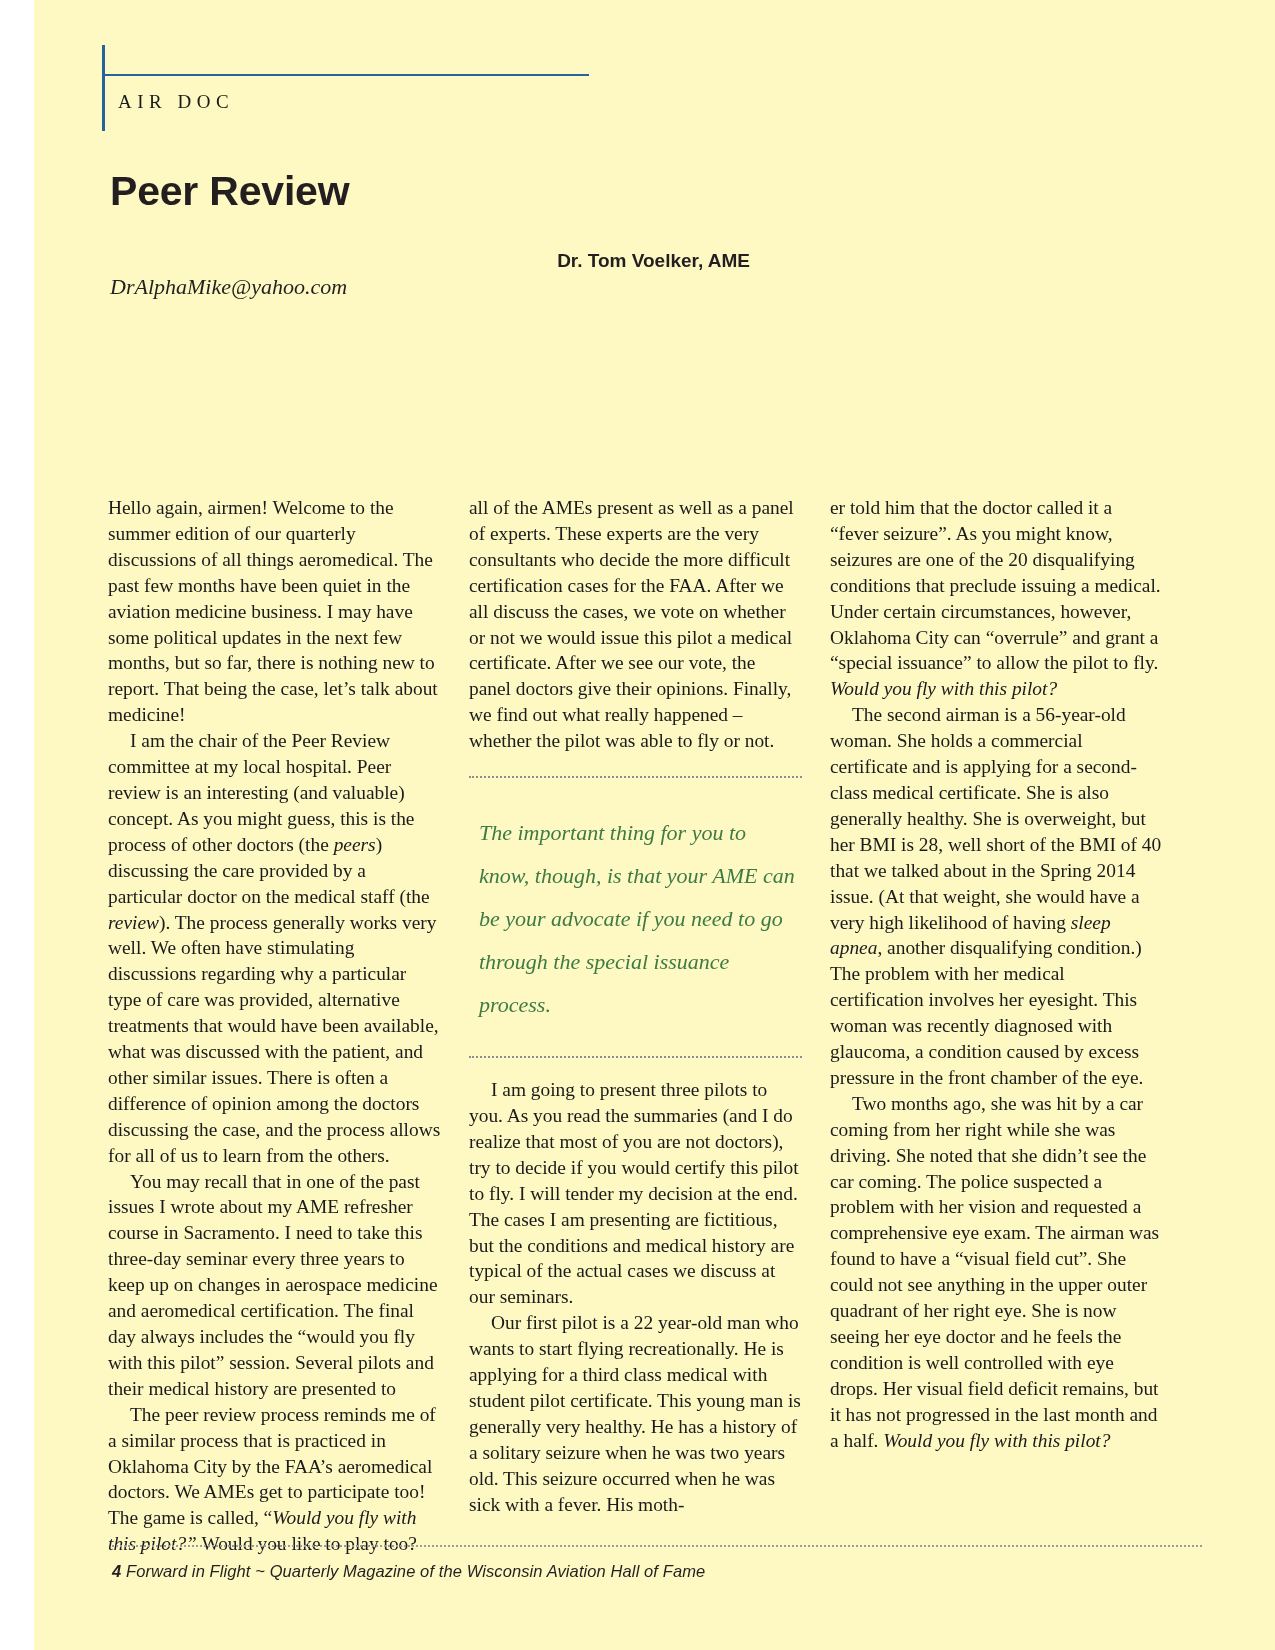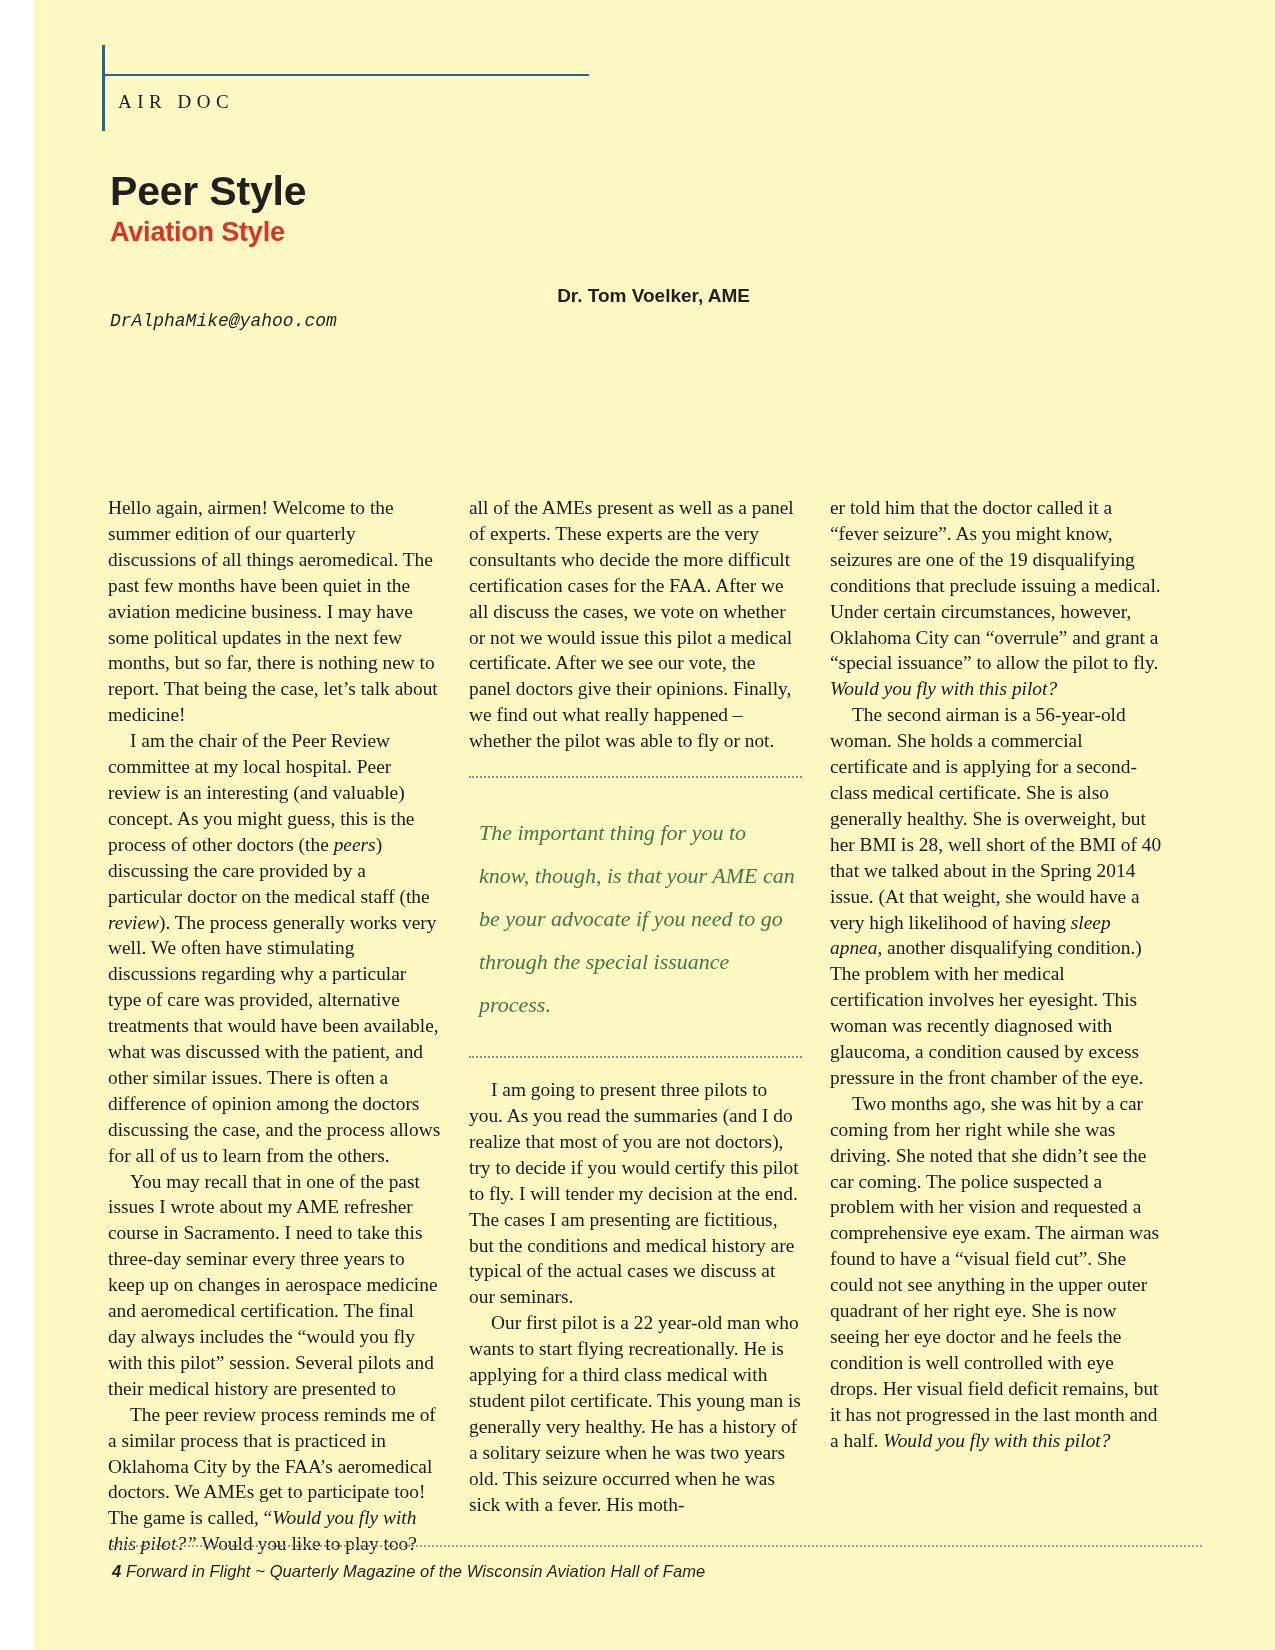--- a/index.html
+++ b/index.html
@@ -78,23 +78,23 @@
   .byline {
     font-family: "Liberation Sans", sans-serif;
     font-weight: bold;
     font-size: 19px;
     line-height: 24px;
     color: #231f20;
     margin-top: 35px;
     text-align: right;
   }
   .byline-email {
-    font-family: Liberation Mono, monospace;
-    font-style: italic;
-    font-size: 18px;
+    font-family: Liberation Serif, serif;
+    font-style: italic;
+    font-size: 22px;
     line-height: 23px;
     color: #231f20;
     margin-top: 2px;
   }
 
   
   .columns {
     position: absolute;
     left: 74px;
     top: 495px;
@@ -170,22 +170,21 @@
 
 <div class="page">
 
   <div class="masthead">
     <div class="vrule"></div>
     <div class="hrule"></div>
     <div class="kicker">AIR DOC</div>
   </div>
 
   <div class="title-block">
-    <div class="headline">Peer Style</div>
-    <div class="subhead">Aviation Style</div>
+    <div class="headline">Peer Review</div>
     <div class="byline">Dr. Tom Voelker, AME</div>
     <div class="byline-email">DrAlphaMike@yahoo.com</div>
   </div>
 
   <div class="columns">
 
     <div class="col">
       <p>Hello again, airmen! Welcome to the summer edition of our quarterly discussions of all things aeromedical. The past few months have been quiet in the aviation medicine business. I may have some political updates in the next few months, but so far, there is nothing new to report. That being the case, let’s talk about medicine!</p>
       <p class="indent"><span>I am the chair of the Peer Review committee at my local hospital. Peer review is an interesting (and valuable) concept. As you might guess, this is the process of other doctors (the </span><em>peers</em><span>) discussing the care provided by a particular doctor on the medical staff (the </span><em>review</em><span>). The process generally works very well. We often have stimulating discussions regarding why a particular type of care was provided, alternative treatments that would have been available, what was discussed with the patient, and other similar issues. There is often a difference of opinion among the doctors discussing the case, and the process allows for all of us to learn from the others.</span></p>
       <p class="indent">You may recall that in one of the past issues I wrote about my AME refresher course in Sacramento. I need to take this three-day seminar every three years to keep up on changes in aerospace medicine and aeromedical certification. The final day always includes the “would you fly with this pilot” session. Several pilots and their medical history are presented to</p>
@@ -197,21 +196,21 @@
       <div class="pullquote-wrap">
         <div class="dotted-rule"></div>
         <div class="pullquote">The important thing for you to know, though, is that your AME can be your advocate if you need to go through the special issuance process.</div>
         <div class="dotted-rule"></div>
       </div>
       <p class="indent">I am going to present three pilots to you. As you read the summaries (and I do realize that most of you are not doctors), try to decide if you would certify this pilot to fly. I will tender my decision at the end. The cases I am presenting are fictitious, but the conditions and medical history are typical of the actual cases we discuss at our seminars.</p>
       <p class="indent">Our first pilot is a 22 year-old man who wants to start flying recreationally. He is applying for a third class medical with student pilot certificate. This young man is generally very healthy. He has a history of a solitary seizure when he was two years old. This seizure occurred when he was sick with a fever. His moth-</p>
     </div>
 
     <div class="col">
-      <p><span>er told him that the doctor called it a “fever seizure”. As you might know, seizures are one of the 19 disqualifying conditions that preclude issuing a medical. Under certain circumstances, however, Oklahoma City can “overrule” and grant a “special issuance” to allow the pilot to fly. </span><em>Would you fly with this pilot?</em></p>
+      <p><span>er told him that the doctor called it a “fever seizure”. As you might know, seizures are one of the 20 disqualifying conditions that preclude issuing a medical. Under certain circumstances, however, Oklahoma City can “overrule” and grant a “special issuance” to allow the pilot to fly. </span><em>Would you fly with this pilot?</em></p>
       <p class="indent"><span>The second airman is a 56-year-old woman. She holds a commercial certificate and is applying for a second-class medical certificate. She is also generally healthy. She is overweight, but her BMI is 28, well short of the BMI of 40 that we talked about in the Spring 2014 issue. (At that weight, she would have a very high likelihood of having </span><em>sleep apnea</em><span>, another disqualifying condition.) The problem with her medical certification involves her eyesight. This woman was recently diagnosed with glaucoma, a condition caused by excess pressure in the front chamber of the eye.</span></p>
       <p class="indent"><span>Two months ago, she was hit by a car coming from her right while she was driving. She noted that she didn’t see the car coming. The police suspected a problem with her vision and requested a comprehensive eye exam. The airman was found to have a “visual field cut”. She could not see anything in the upper outer quadrant of her right eye.   She is now seeing her eye doctor and he feels the condition is well controlled with eye drops. Her visual field deficit remains, but it has not progressed in the last month and a half. </span><em>Would you fly with this pilot?</em></p>
     </div>
 
   </div>
 
   <div class="footer">
     <div class="dotted-rule"></div>
     <div class="footer-text"><span class="pageno">4</span> <span>Forward in Flight ~ Quarterly Magazine of the Wisconsin Aviation Hall of Fame</span></div>
   </div>

